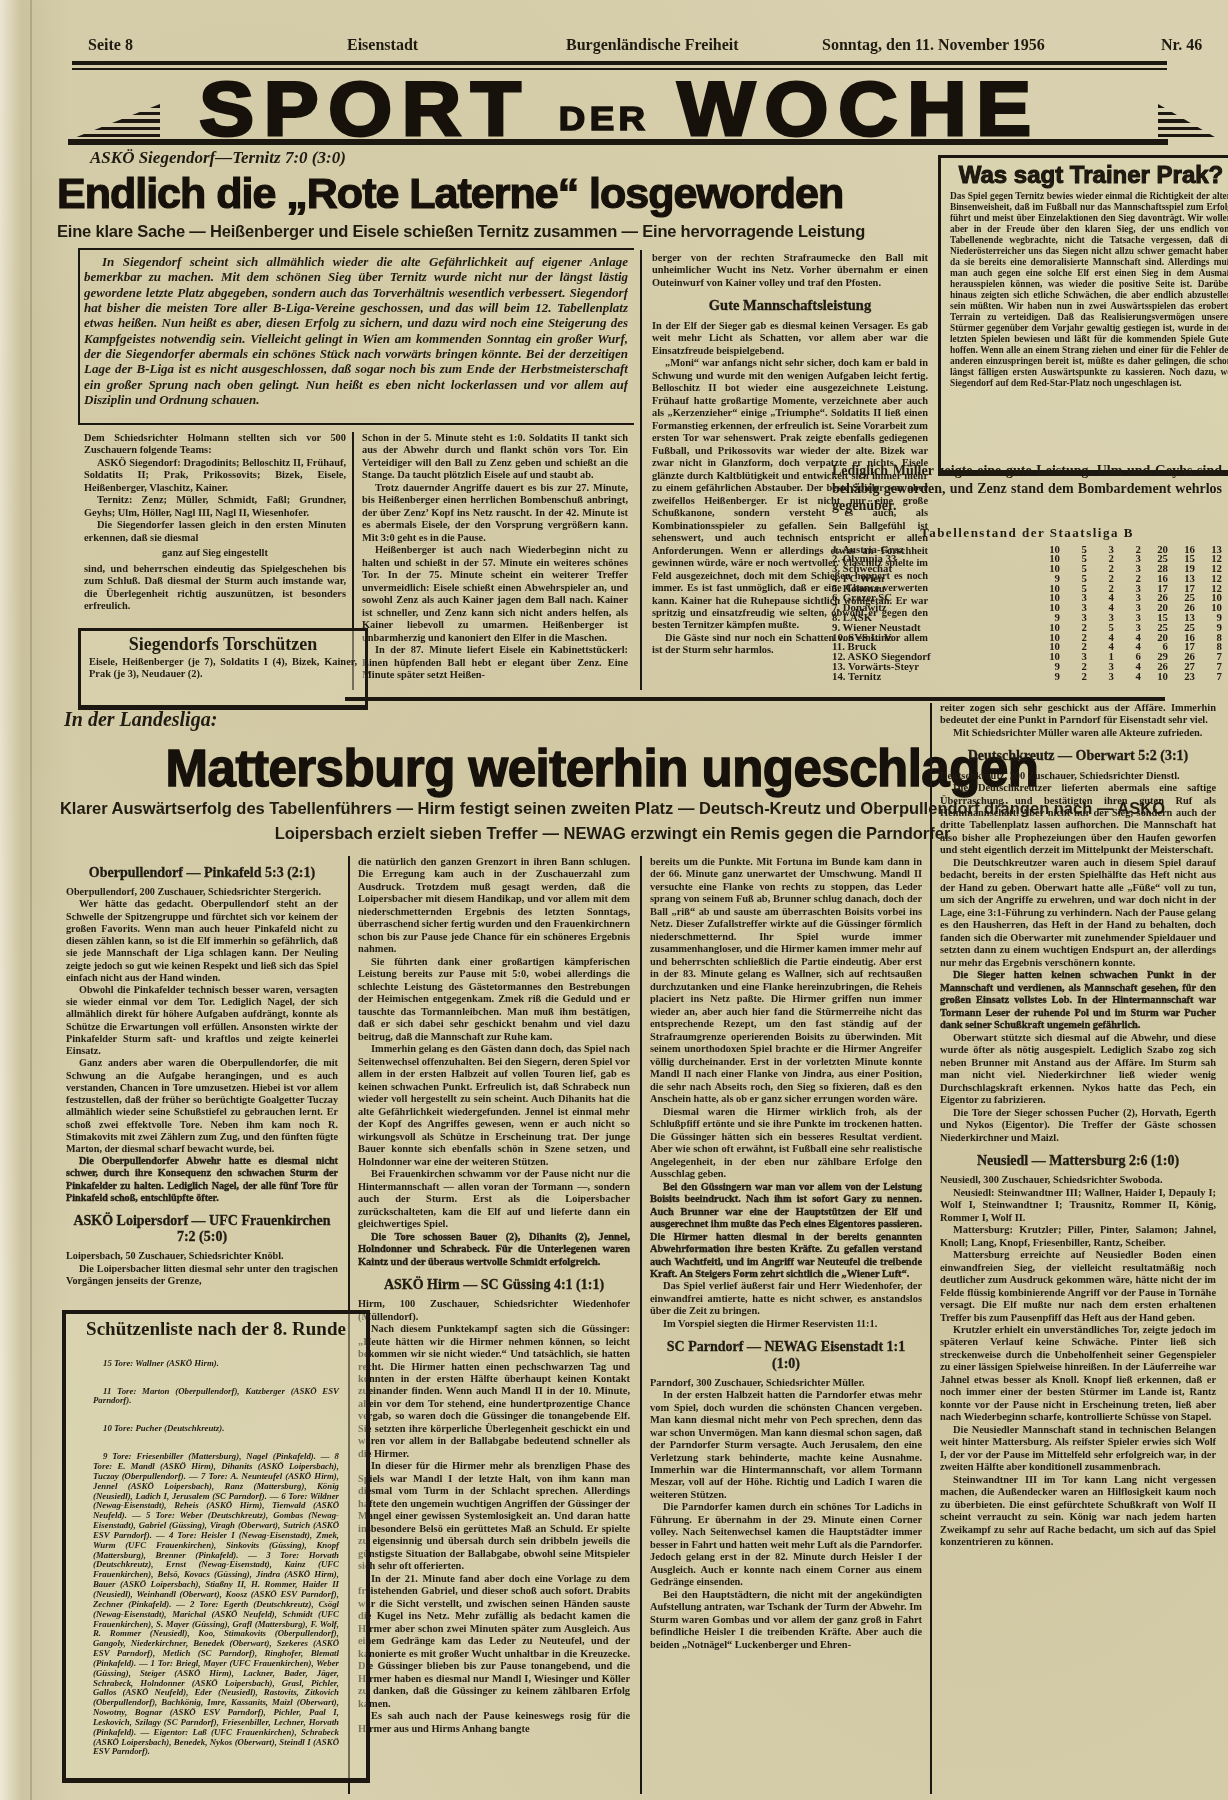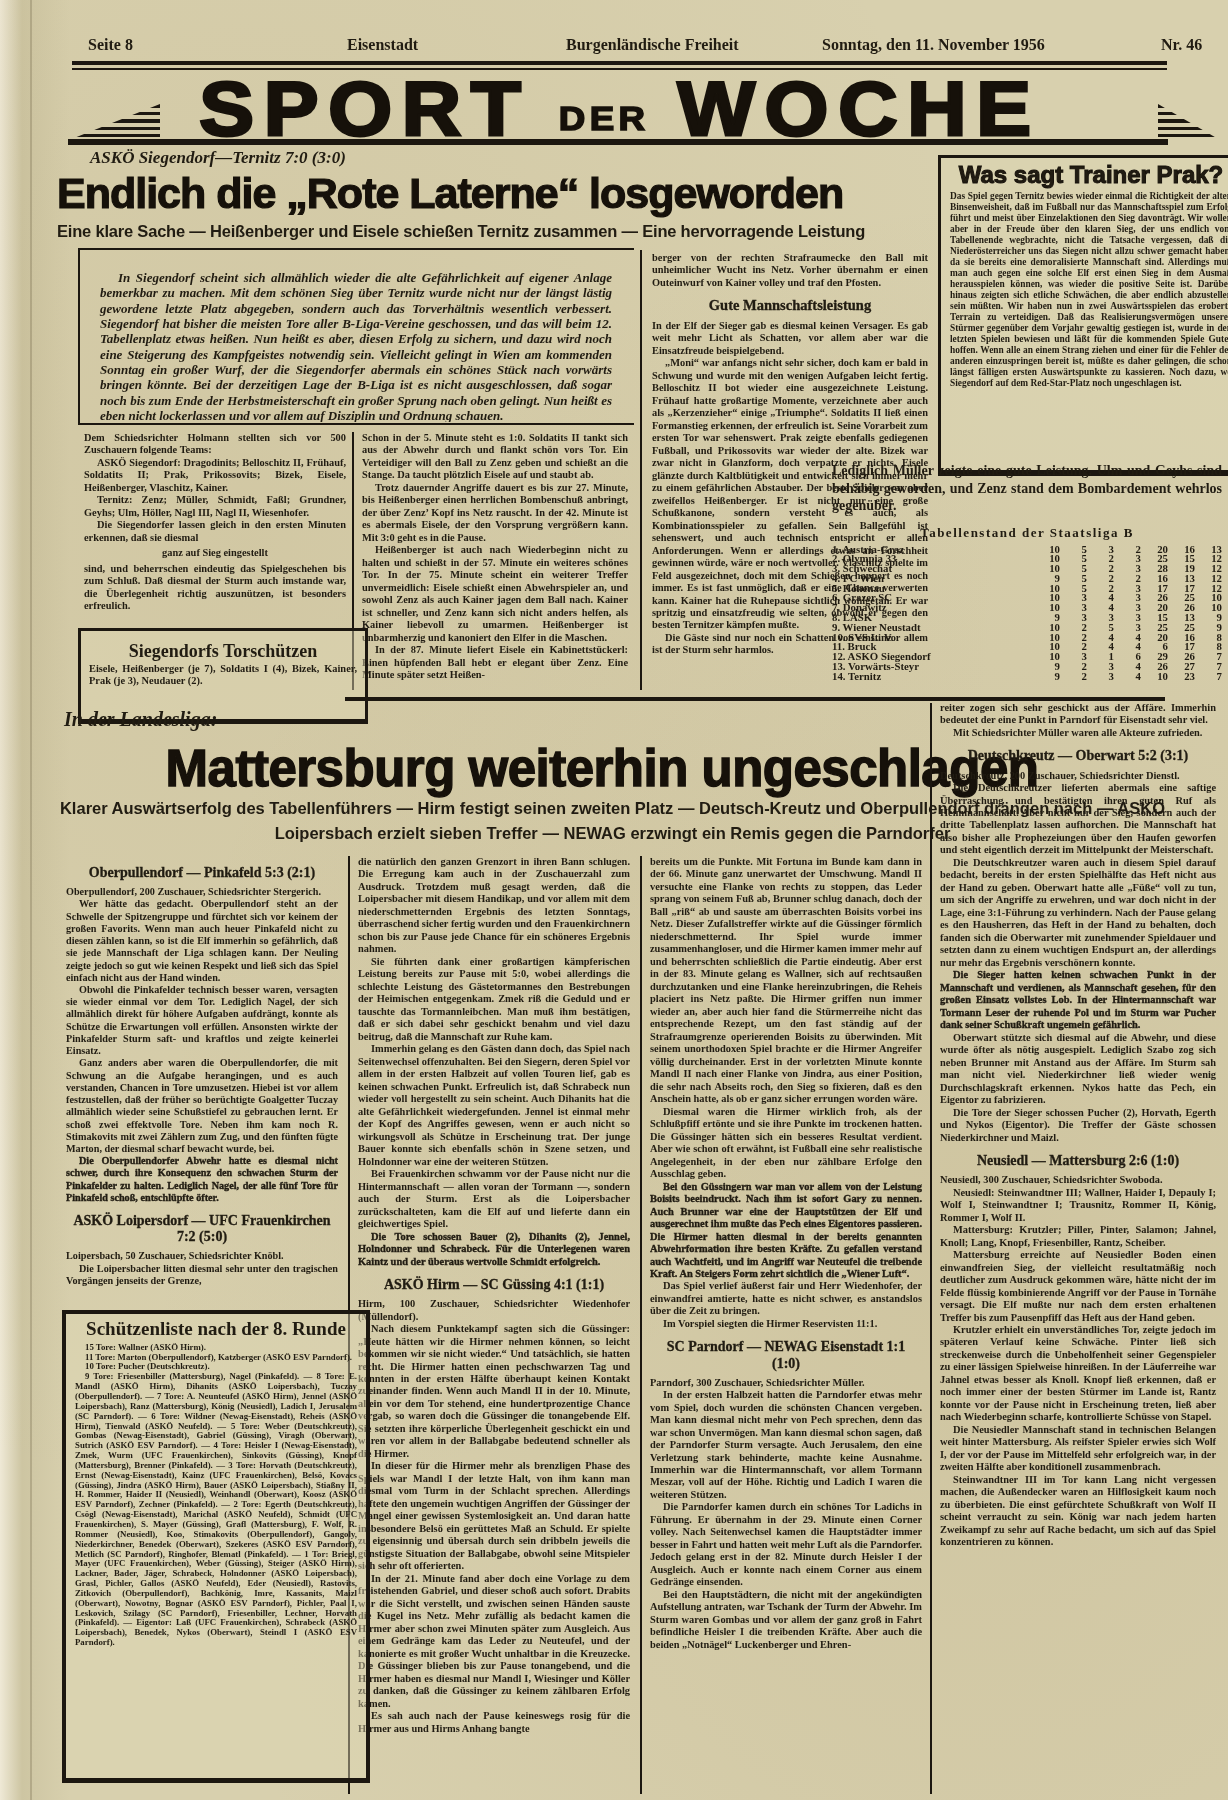--- a/index.html
+++ b/index.html
@@ -30,38 +30,38 @@
 
   
   .kicker{position:absolute;left:90px;top:148px;font-style:italic;font-weight:700;font-size:17px;}
   .headline1{position:absolute;left:57px;top:169px;width:880px;white-space:nowrap;
     font-family:"Liberation Sans","DejaVu Sans",sans-serif;font-weight:700;font-size:43px;
     letter-spacing:-1px;-webkit-text-stroke:1.2px #16110a;color:#16110a;}
   .subhead1{position:absolute;left:57px;top:222px;width:872px;
     font-family:"Liberation Sans","DejaVu Sans",sans-serif;font-weight:700;font-size:16.5px;letter-spacing:-.2px;}
   .lead-text{position:absolute;left:84px;top:254px;width:544px;height:168px;overflow:hidden;
     font-style:italic;font-weight:700;font-size:13px;line-height:1.18;text-align:justify;}
-  .lead-text p{margin:16px;text-indent:18px;}
+  .lead-text p{margin:0;text-indent:18px;}
 
   
   .bodycol{position:absolute;overflow:hidden;font-size:10.4px;line-height:1.2;text-align:justify;font-weight:700;}
   .bodycol p{margin:0;text-indent:13px;}
   .bodycol p.cont{text-indent:0;}
   .bodycol p.ctr{text-align:center;text-indent:0;margin:3px 0;}
   .bodycol p.b{-webkit-text-stroke:.35px #211c12;}
   .bodycol p.h{text-align:center;text-indent:0;font-size:14px;margin:9px 6px 5px;line-height:1.15;-webkit-text-stroke:.3px #211c12;}
   .bodycol p.sub2{text-align:center;text-indent:0;font-size:14.5px;margin:8px 0 5px;-webkit-text-stroke:.3px #211c12;}
 
   .m-col1{left:84px;top:432px;width:262px;height:194px;}
   .m-col2{left:362px;top:432px;width:266px;height:258px;}
   .m-col3{left:652px;top:252px;width:276px;height:438px;}
 
   
   .box{position:absolute;border:3px solid #1c1710;border-bottom-width:5px;background:rgba(222,214,180,.45);}
-  .scorebox1{left:78px;top:628px;width:268px;height:68px;padding:10px 8px;}
+  .scorebox1{left:78px;top:628px;width:268px;height:68px;padding:3px 8px;}
   .scorebox1 .bx-title{text-align:center;font-weight:700;font-size:18px;line-height:1.15;}
   .scorebox1 .bx-text{font-weight:700;font-size:10.4px;line-height:1.15;text-align:justify;margin-top:1px;}
 
   .trainerbox{left:938px;top:155px;width:282px;height:302px;padding:4px 9px 6px;border-width:3px 4px 6px 3px;}
   .trainerbox .bx-title{text-align:center;font-family:"Liberation Sans","DejaVu Sans",sans-serif;
     font-weight:700;font-size:24px;line-height:1.1;-webkit-text-stroke:1px #16110a;margin-bottom:3px;}
   .trainerbox .bx-body{font-weight:700;font-size:9.4px;line-height:1.17;text-align:justify;}
 
   .right-lower{position:absolute;left:832px;top:462px;width:390px;height:230px;overflow:hidden;font-weight:700;}
   .ledig{font-size:14px;line-height:1.25;text-align:justify;margin:0;}
@@ -78,21 +78,21 @@
     letter-spacing:-.5px;-webkit-text-stroke:1.4px #16110a;color:#16110a;}
   .subhead2{position:absolute;left:55px;top:796px;width:1115px;text-align:center;
     font-family:"Liberation Sans","DejaVu Sans",sans-serif;font-weight:700;font-size:16.5px;line-height:1.5;}
   .ll-col1{left:66px;top:856px;width:272px;height:448px;font-size:10.2px;}
   .ll-col2{left:358px;top:856px;width:272px;height:938px;}
   .ll-col3{left:650px;top:856px;width:272px;height:938px;}
   .ll-col4{left:940px;top:702px;width:276px;height:1092px;}
 
   .listbox{left:62px;top:1310px;width:282px;height:456px;padding:4px 9px;border-width:4px 4px 5px;}
   .listbox .bx-title{text-align:center;font-weight:700;font-size:19px;line-height:1.2;margin-bottom:2px;}
-  .listbox .bx-list p{margin:0;font-weight:700;font-size:8.8px;line-height:1.12;text-align:justify;text-indent:10px;}
+  .listbox .bx-list p{margin:18px;font-weight:700;font-size:8.8px;line-height:1.12;text-align:justify;text-indent:10px;font-style:italic;}
 
   .vrule{position:absolute;width:1.5px;background:#1c1710;}
 </style>
 </head>
 <body>
 
 <div class="page">
   <div class="crease"></div>
 
   <span class="abs mast-meta" style="left:88px;top:36px">Seite 8</span>

